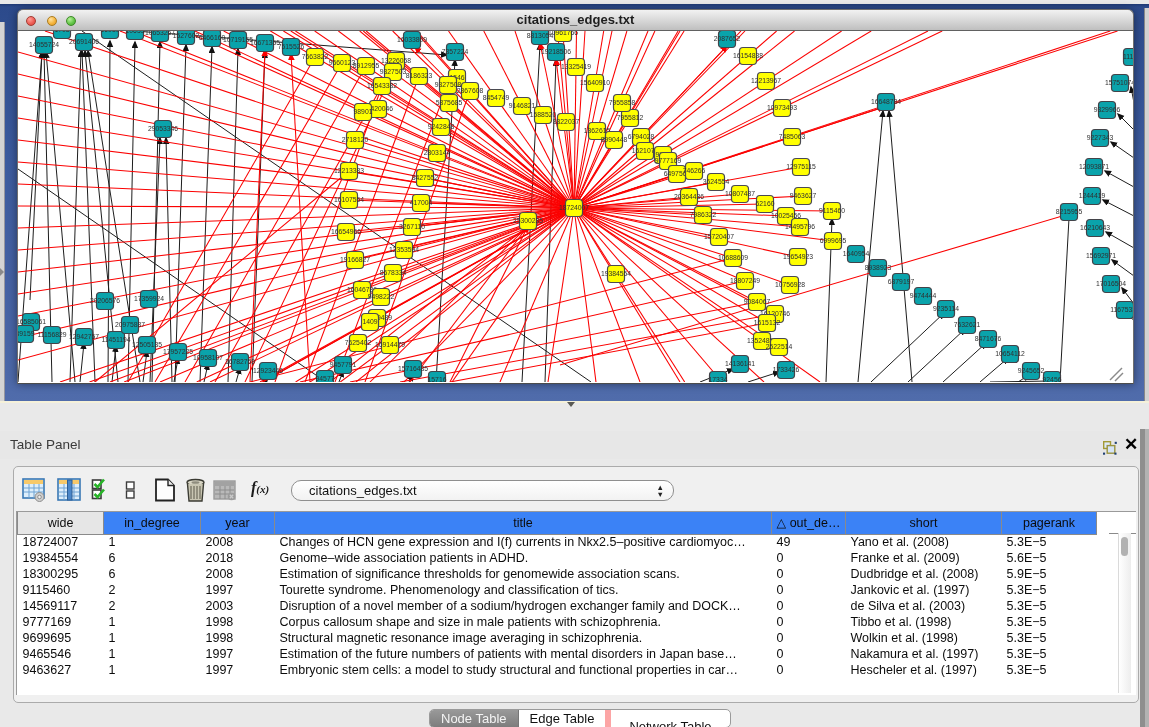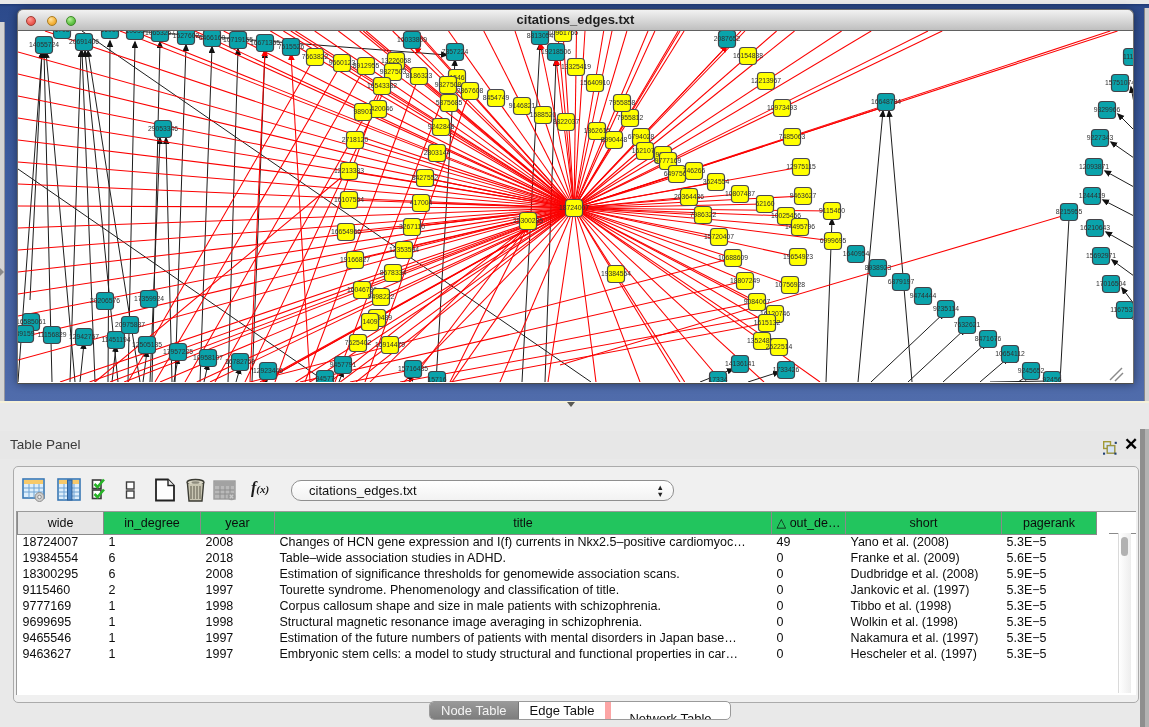--- a/index.html
+++ b/index.html
@@ -41,30 +41,30 @@
 #grstrip { position:absolute; left:1140px; top:0px; width:5px; height:326px; background:#8e8e8e; }
 #grstrip2 { position:absolute; left:1145px; top:0px; width:4px; height:326px; background:#b2b2b2; }
 .ic { position:absolute; top:11px; }
 #combo { position:absolute; left:277px; top:13px; width:383px; height:21px; background:linear-gradient(#ffffff,#f2f2f2);
   border:1px solid #8f8f8f; border-radius:10px; font-size:13px; color:#111; line-height:19px;
   padding-left:17px; }
 #combo .ar { position:absolute; right:9px; top:2.5px; font-size:7.5px; color:#222; line-height:7.5px; }
 #tblwrap { position:absolute; left:2px; top:44px; width:1120px; height:184px; background:#fff;
   border-top:1px solid #9a9a9a; border-left:1px solid #9a9a9a; }
 table { border-collapse:collapse; table-layout:fixed; width:1076px; font-size:12.5px; color:#0c0c0c; }
-th { background:#22c55e; border:1px solid #8a8a8a; border-top:none; font-weight:normal;
+th { background:#3b82f6; border:1px solid #8a8a8a; border-top:none; font-weight:normal;
   font-size:12.5px; height:22px; text-align:center; padding:0; }
 th.c0 { background:#e6e6e6; }
 td { height:16px; padding:0 0 0 5px; overflow:hidden; white-space:nowrap; }
 col.c0 { width:86px; } col.c1 { width:97px; } col.c2 { width:74px; }
 col.c3 { width:497px; } col.c4 { width:74px; } col.c5 { width:156px; } col.c6 { width:95px; }
 #hline { position:absolute; left:1095px; top:66px; width:27px; height:1px; background:#8a8a8a; }
 #sbar { position:absolute; left:1104px; top:66px; width:13px; height:160px; background:linear-gradient(90deg,#ffffff,#ededed); border-left:1px solid #dadada; }
 #sbar .th { position:absolute; left:2px; top:4px; width:7px; height:19px; background:#b2b2b2; border-radius:4px; }
-#tabs { position:absolute; left:429px; top:272px; height:19px; display:flex;
+#tabs { position:absolute; left:429px; top:280px; height:19px; display:flex;
   border:1px solid #9a9a9a; border-radius:5px; overflow:hidden; font-size:13px; background:#fff; }
 #tabs div { padding:0 11px; line-height:18px; color:#111; border-right:6px solid #fca5a5; }
 #tabs div:last-child { border-right:none; padding:8px 18px; }
 #tabs .sel { background:linear-gradient(#999, #7d7d7d); color:#f4f4f4; border-right:1px solid #777; }
 #status { position:absolute; right:33px; top:309px; font-size:11px; color:#222; }
 #gdot { position:absolute; left:1121px; top:310px; width:13px; height:13px; border-radius:50%;
   background:radial-gradient(circle at 40% 32%, #7ade58, #3fc235 60%, #2ea825); border:1.5px solid #333; }
 </style></head>
 <body>
 <div id="desk">
@@ -695,41 +695,50 @@
               <td class="c2">2008</td>
               <td class="c3">Changes of HCN gene expression and I(f) currents in Nkx2.5–positive cardiomyoc…</td>
               <td class="c4">49</td>
               <td class="c5">Yano et al. (2008)</td>
               <td class="c6">5.3E−5</td>
             </tr>
 <tr>
               <td class="c0">19384554</td>
               <td class="c1">6</td>
               <td class="c2">2018</td>
-              <td class="c3">Table–wide association studies in ADHD.</td>
+              <td class="c3">Genome–wide association patients in ADHD.</td>
               <td class="c4">0</td>
               <td class="c5">Franke et al. (2009)</td>
               <td class="c6">5.6E−5</td>
             </tr>
 <tr>
               <td class="c0">18300295</td>
               <td class="c1">6</td>
               <td class="c2">2008</td>
               <td class="c3">Estimation of significance thresholds for genomewide association scans.</td>
               <td class="c4">0</td>
               <td class="c5">Dudbridge et al. (2008)</td>
               <td class="c6">5.9E−5</td>
             </tr>
 <tr>
               <td class="c0">9115460</td>
               <td class="c1">2</td>
               <td class="c2">1997</td>
-              <td class="c3">Tourette syndrome. Phenomenology and classification of title.</td>
+              <td class="c3">Tourette syndrome. Phenomenology and classification of tics.</td>
               <td class="c4">0</td>
               <td class="c5">Jankovic et al. (1997)</td>
+              <td class="c6">5.3E−5</td>
+            </tr>
+<tr>
+              <td class="c0">14569117</td>
+              <td class="c1">2</td>
+              <td class="c2">2003</td>
+              <td class="c3">Disruption of a novel member of a sodium/hydrogen exchanger family and DOCK…</td>
+              <td class="c4">0</td>
+              <td class="c5">de Silva et al. (2003)</td>
               <td class="c6">5.3E−5</td>
             </tr>
 <tr>
               <td class="c0">9777169</td>
               <td class="c1">1</td>
               <td class="c2">1998</td>
               <td class="c3">Corpus callosum shape and size in male patients with schizophrenia.</td>
               <td class="c4">0</td>
               <td class="c5">Tibbo et al. (1998)</td>
               <td class="c6">5.3E−5</td>

